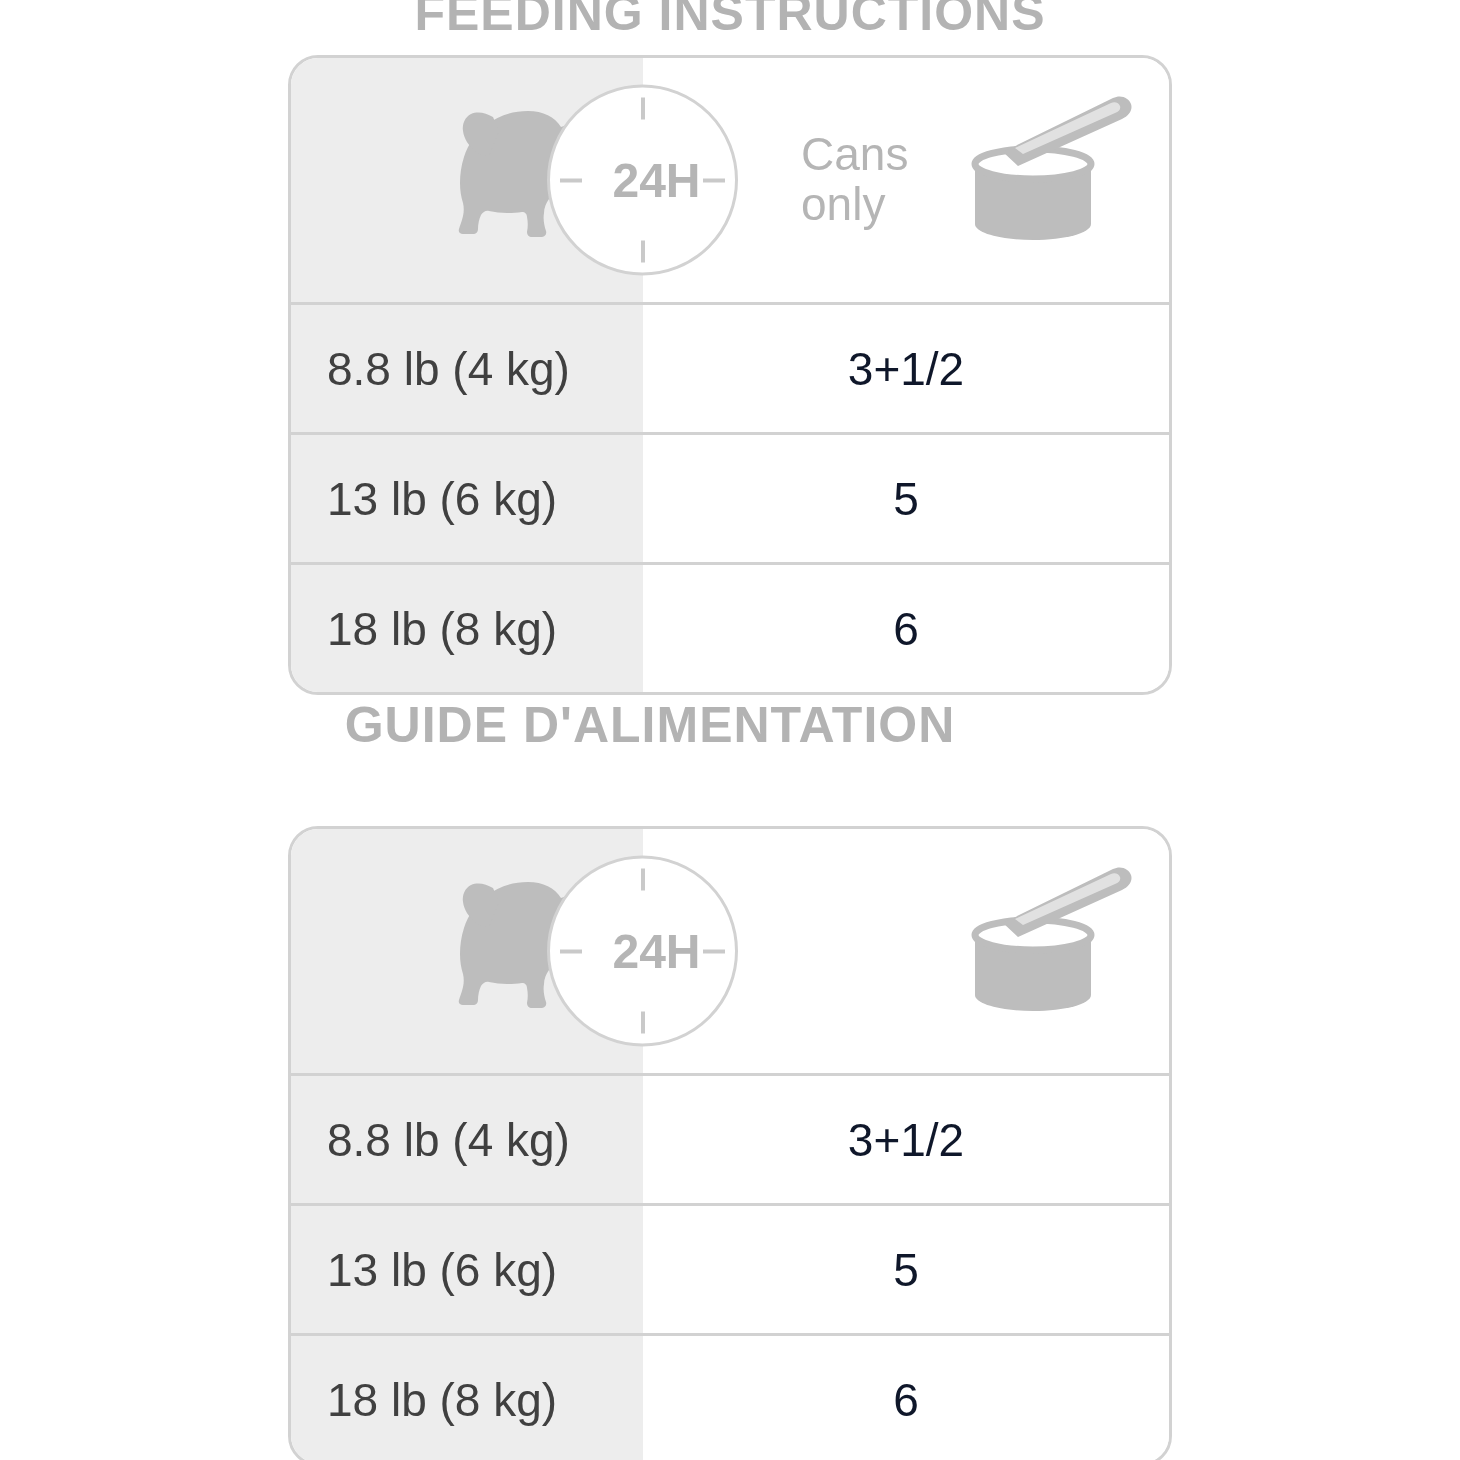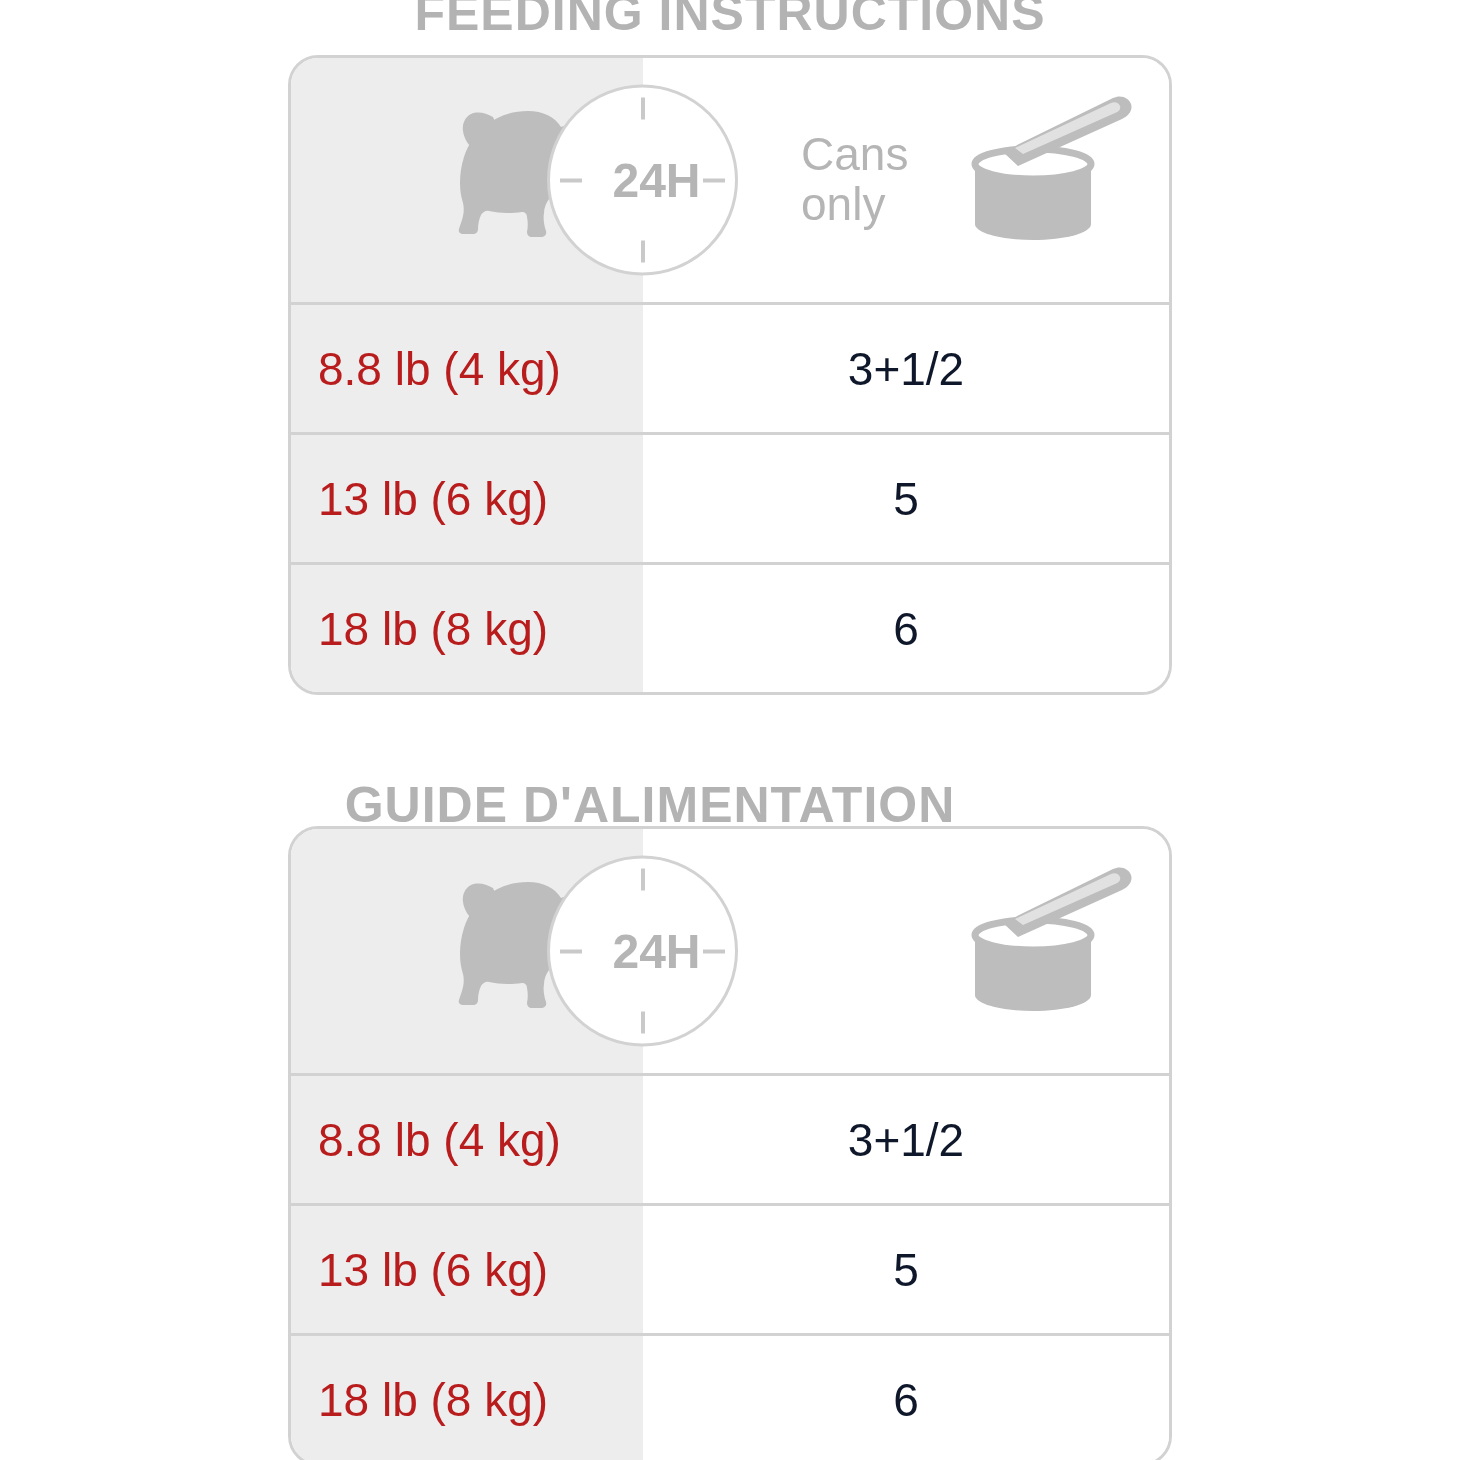--- a/index.html
+++ b/index.html
@@ -31,21 +31,21 @@
   }
 
   .title-top {
     position: absolute;
     top: -16px;
     left: 0;
     width: 1460px;
   }
   .title-mid {
     position: absolute;
-    top: 776px;
+    top: 696px;
     left: 0;
     width: 1300px;
   }
 
   .table-card {
     position: absolute;
     left: 288px;
     width: 884px;
     border: 3px solid #d2d2d2;
     border-radius: 30px;
@@ -79,22 +79,22 @@
     display: flex;
     align-items: center;
     justify-content: center;
   }
 
   .header-row { height: 244px; }
   .data-row { height: 130px; }
 
   .weight-text {
     font-size: 46px;
-    color: #b91c1c;
-    padding-left: 27px;
+    color: #404040;
+    padding-left: 36px;
     white-space: nowrap;
     font-family: "Liberation Sans", sans-serif;
   }
   .amount-text {
     font-size: 46px;
     color: #0f172a;
     font-family: Liberation Sans, sans-serif;
   }
 
   

